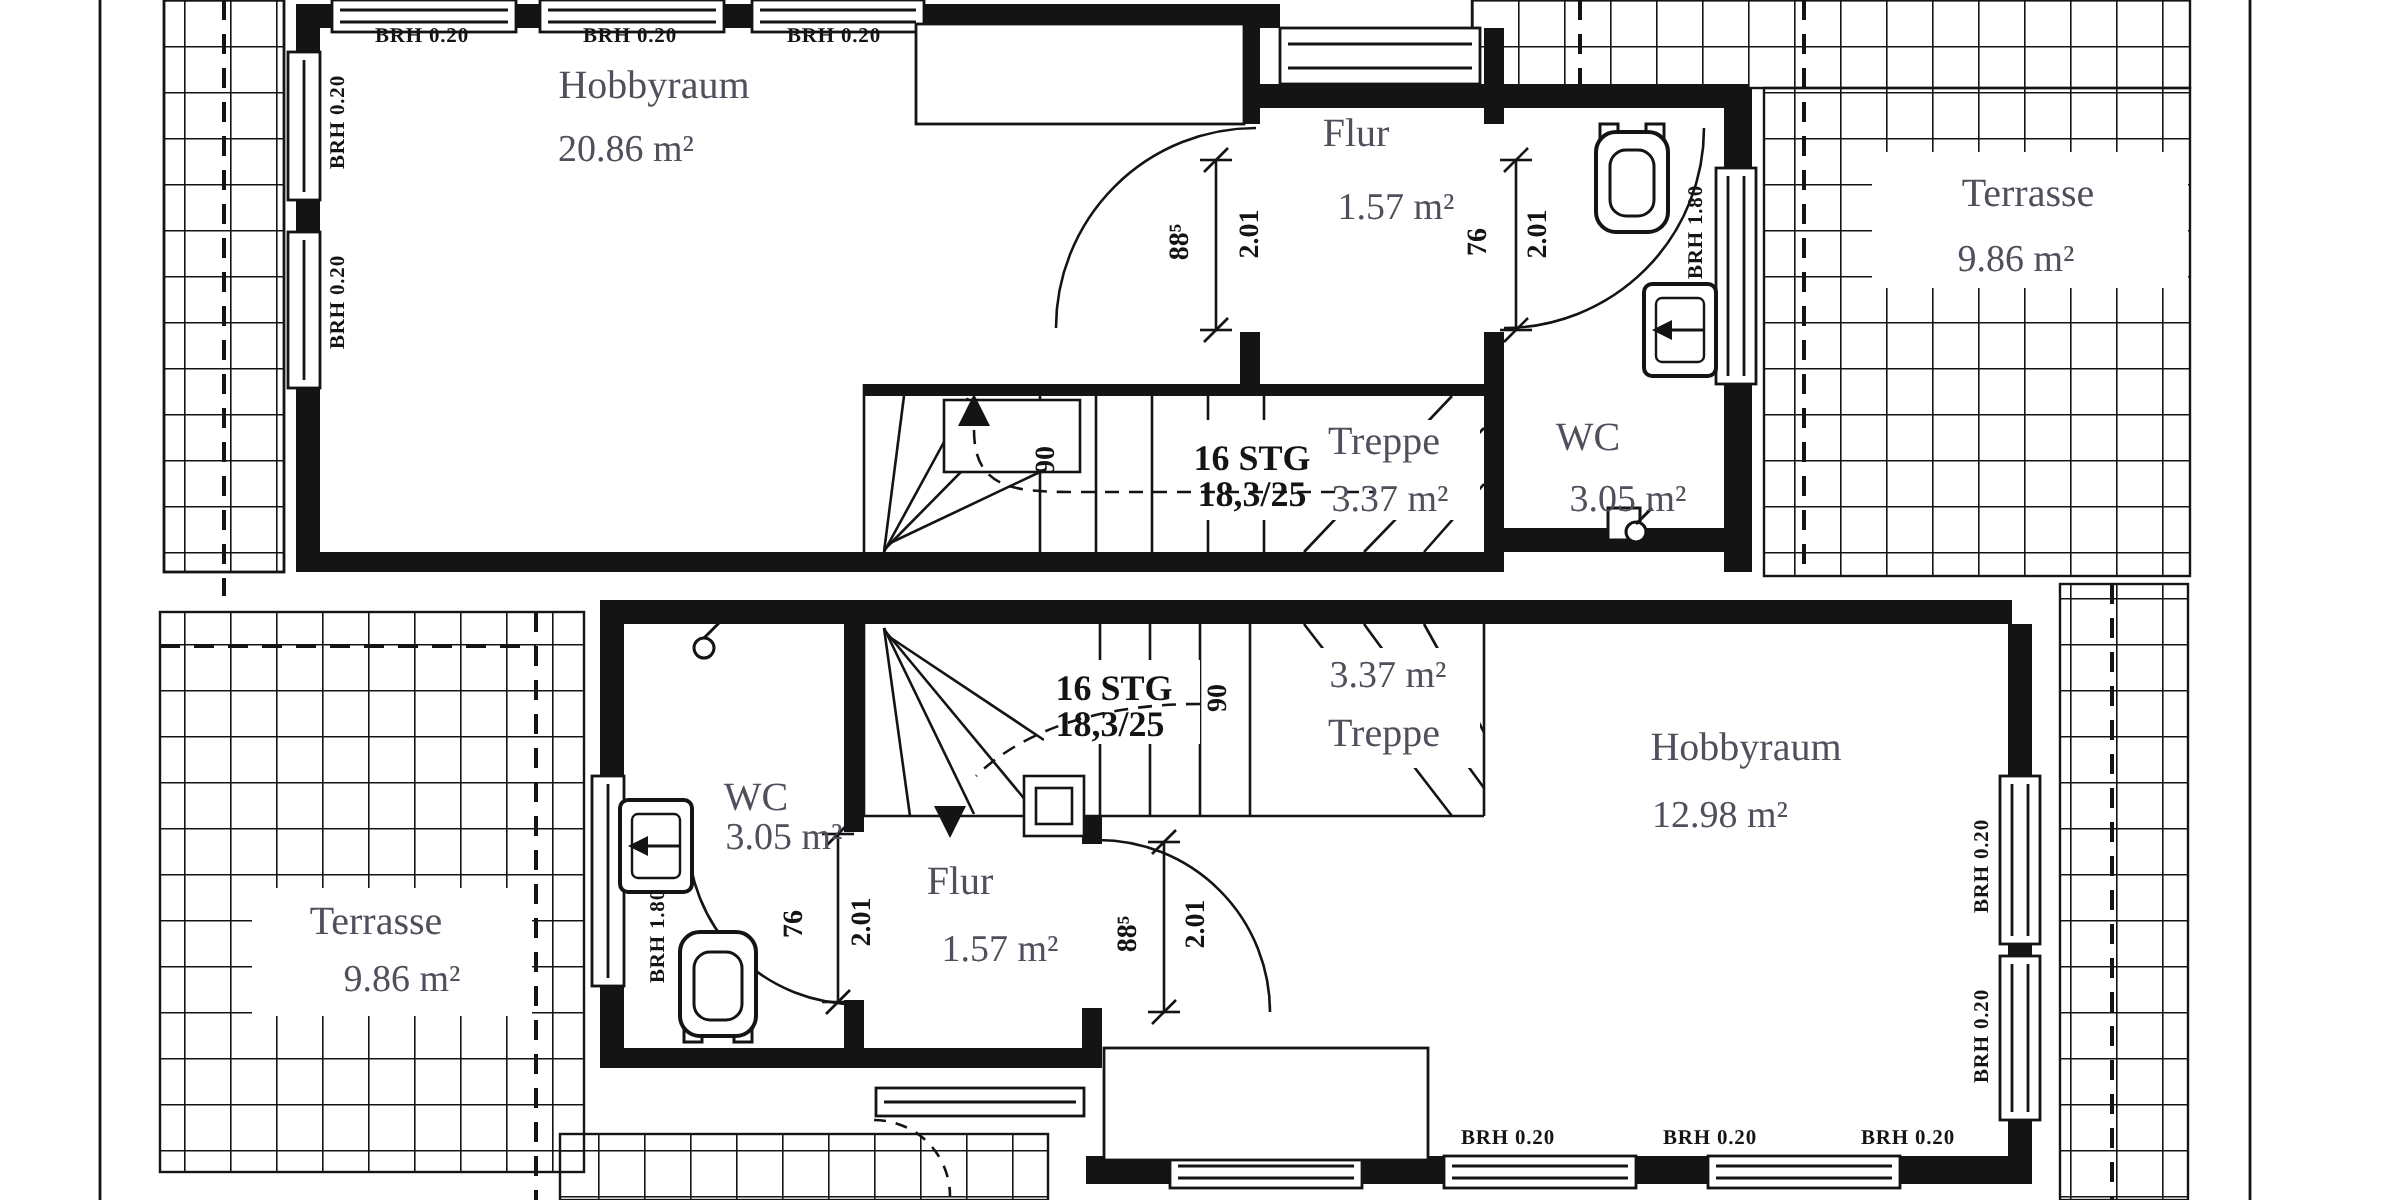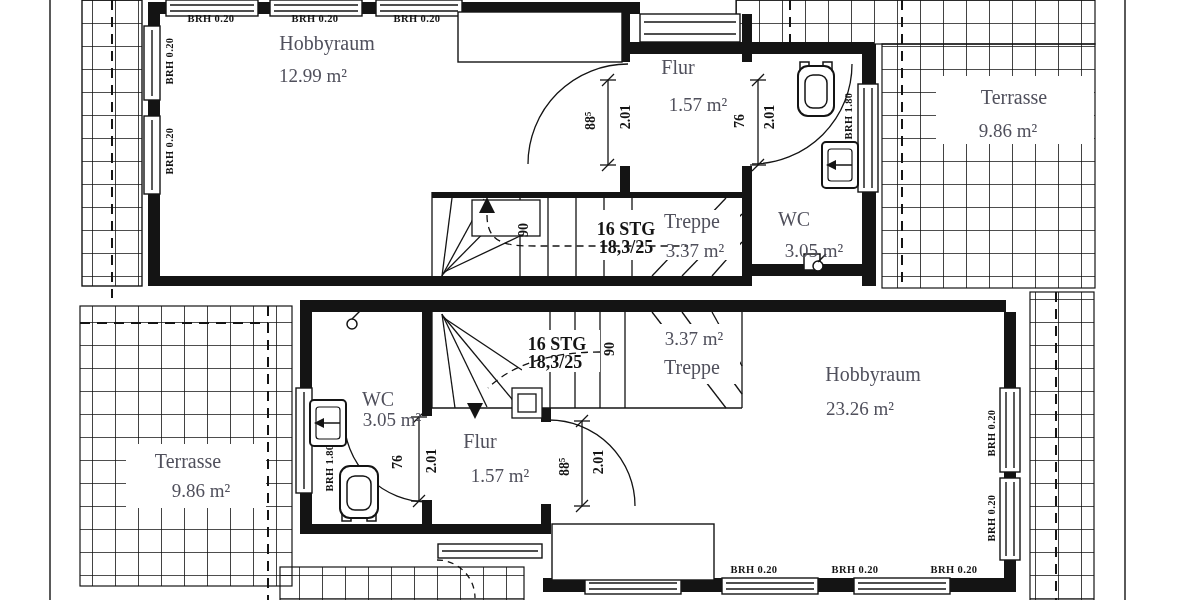--- a/index.html
+++ b/index.html
@@ -236,21 +236,21 @@
     <line x1="352" y1="319" x2="360" y2="311" stroke-width="1.5"></line>
   </g>
 </svg>
 
 <div class="lbl small" style="left:211px;top:19px">BRH 0.20</div>
 <div class="lbl small" style="left:315px;top:19px">BRH 0.20</div>
 <div class="lbl small" style="left:417px;top:19px">BRH 0.20</div>
 <div class="lbl small vert" style="left:170px;top:61px">BRH 0.20</div>
 <div class="lbl small vert" style="left:170px;top:151px">BRH 0.20</div>
 <div class="lbl room" style="left:327px;top:43px">Hobbyraum</div>
-<div class="lbl area" style="left:313px;top:75px">12.99 m²</div>
+<div class="lbl area" style="left:313px;top:75px">20.86 m²</div>
 <div class="lbl room" style="left:678px;top:67px">Flur</div>
 <div class="lbl area" style="left:698px;top:104px">1.57 m²</div>
 <div class="lbl dim vert" style="left:591px;top:121px">88⁵</div>
 <div class="lbl dim vert" style="left:626px;top:117px">2.01</div>
 <div class="lbl dim vert" style="left:740px;top:121px">76</div>
 <div class="lbl dim vert" style="left:770px;top:117px">2.01</div>
 <div class="lbl small vert" style="left:849px;top:116px">BRH 1.80</div>
 <div class="lbl room" style="left:794px;top:219px">WC</div>
 <div class="lbl area" style="left:814px;top:250px">3.05 m²</div>
 <div class="lbl small2" style="left:626px;top:229px">16 STG</div>
@@ -271,20 +271,20 @@
 <div class="lbl room" style="left:480px;top:441px">Flur</div>
 <div class="lbl area" style="left:500px;top:475px">1.57 m²</div>
 <div class="lbl dim vert" style="left:565px;top:467px">88⁵</div>
 <div class="lbl dim vert" style="left:599px;top:462px">2.01</div>
 <div class="lbl small2" style="left:557px;top:344px">16 STG</div>
 <div class="lbl small2" style="left:555px;top:362px">18,3/25</div>
 <div class="lbl dim vert" style="left:610px;top:349px">90</div>
 <div class="lbl area" style="left:694px;top:338px">3.37 m²</div>
 <div class="lbl room" style="left:692px;top:367px">Treppe</div>
 <div class="lbl room" style="left:873px;top:374px">Hobbyraum</div>
-<div class="lbl area" style="left:860px;top:408px">23.26 m²</div>
+<div class="lbl area" style="left:860px;top:408px">12.98 m²</div>
 <div class="lbl small vert" style="left:992px;top:433px">BRH 0.20</div>
 <div class="lbl small vert" style="left:992px;top:518px">BRH 0.20</div>
 <div class="lbl small" style="left:754px;top:570px">BRH 0.20</div>
 <div class="lbl small" style="left:855px;top:570px">BRH 0.20</div>
 <div class="lbl small" style="left:954px;top:570px">BRH 0.20</div>
 
 </div>
 
 </body></html>

